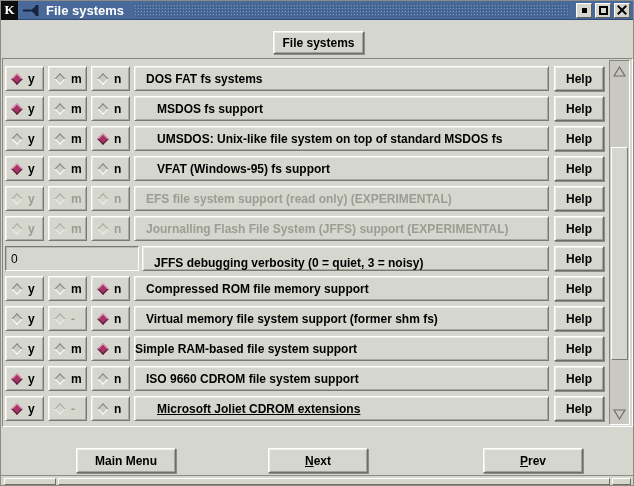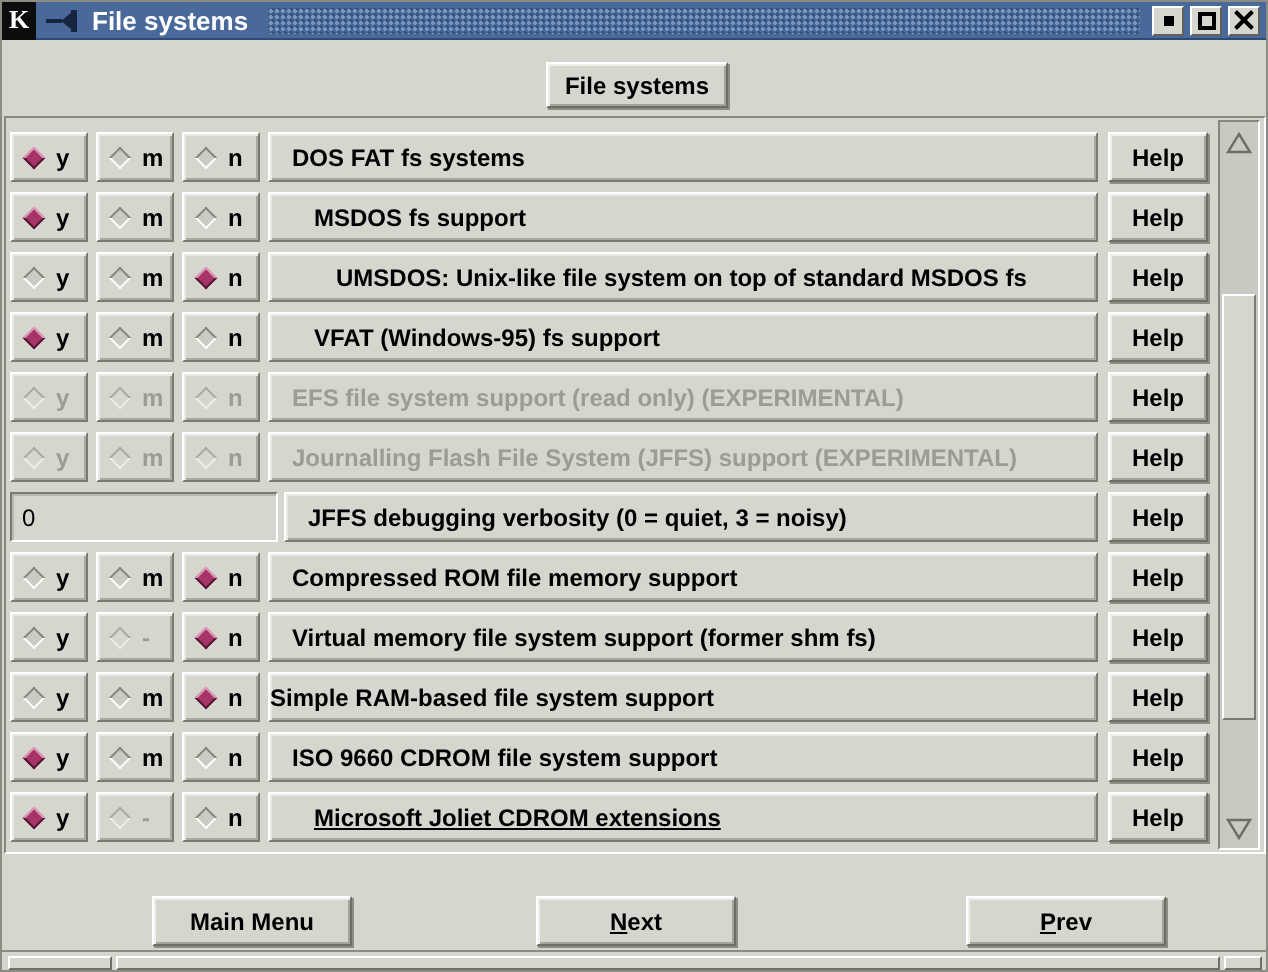--- a/index.html
+++ b/index.html
@@ -102,21 +102,21 @@
   .field-cell {
     left:2px; width:134px;
     border-color:#7a7a72 #ffffff #ffffff #7a7a72;
     box-shadow:inset 1px 1px 0 #b9b9b1;
   }
   .field-cell input {
     width:100%; border:none; background:transparent; outline:none;
     font:12px "Liberation Sans","DejaVu Sans",sans-serif; color:#000;
     padding:0 0 0 5px;
   }
-  .int-label { left:139px; width:407px; }
+  .int-label { left:139px; width:407px;align-items:flex-end; }
   .help-btn { position:absolute; left:551px; top:0; width:50px; height:25px; }
 
   
   .vscroll {
     position:absolute; left:606px; top:1px; width:21px; height:365px;
     background:#c9c9c1;
     border:1px solid; border-color:#878780 #ffffff #ffffff #878780;
   }
   .sb-arrow {
     position:absolute; left:0; width:19px; height:20px; background:#c9c9c1;
@@ -228,21 +228,21 @@
     </div>
     <div class="cell radio-cell rc2 off">
       <span class="diamond"></span>
       <span class="rletter">m</span>
     </div>
     <div class="cell radio-cell rc3 on">
       <span class="diamond"></span>
       <span class="rletter">n</span>
     </div>
     <div class="cell label-cell">
-      <span class="ltext" style="padding-left: 33px;">UMSDOS: Unix-like file system on top of standard MSDOS fs</span>
+      <span class="ltext" style="padding-left: 22px;">UMSDOS: Unix-like file system on top of standard MSDOS fs</span>
     </div>
     <button class="btn help-btn">
       <span class="htext">Help</span>
     </button>
   </div>
 
   <div class="row" style="top: 97px;">
     <div class="cell radio-cell rc1 on">
       <span class="diamond"></span>
       <span class="rletter">y</span>

